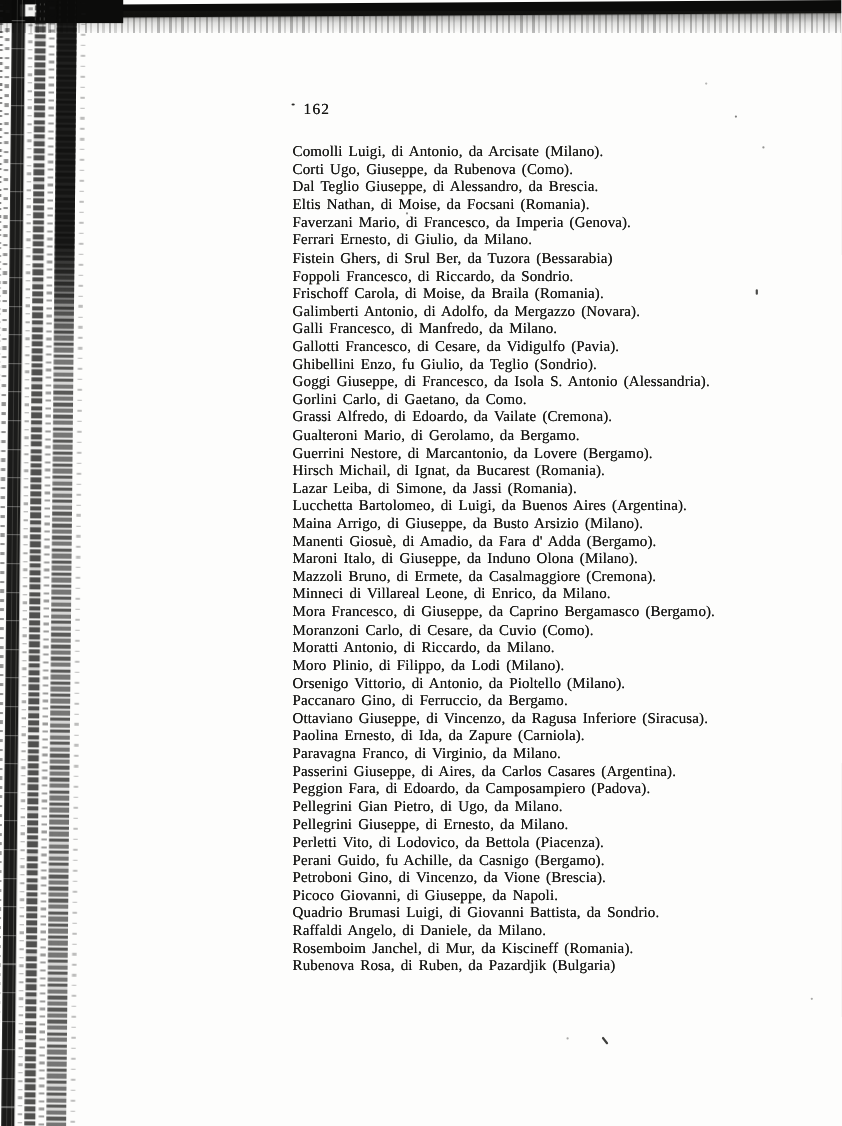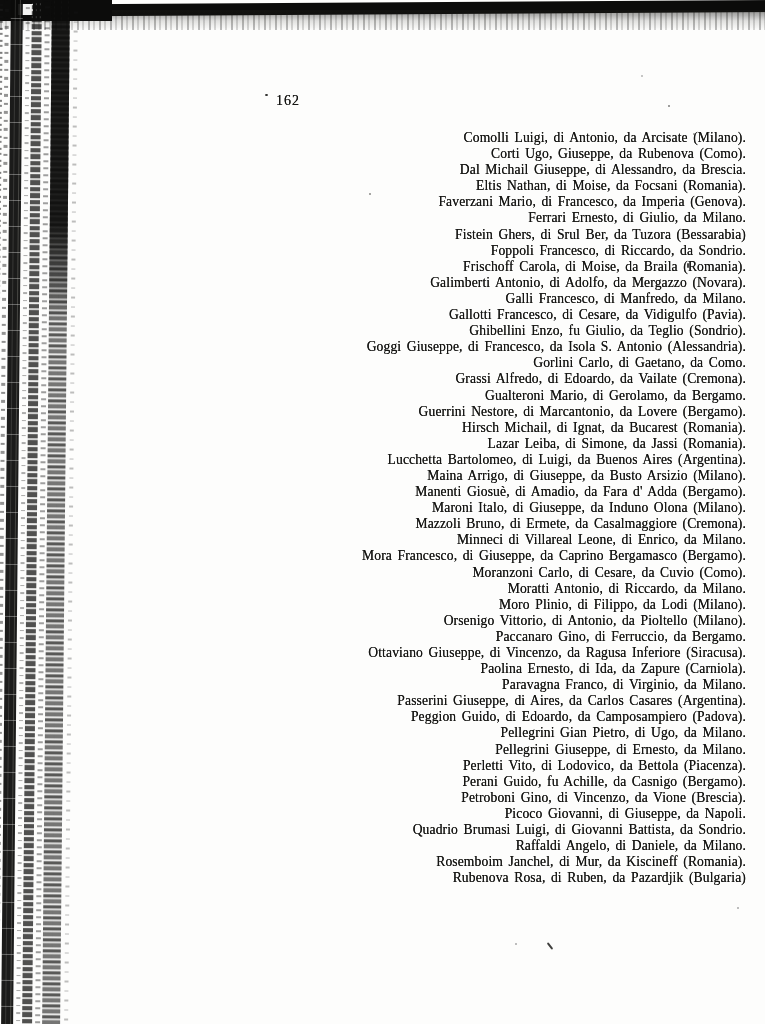--- a/index.html
+++ b/index.html
@@ -103,21 +103,20 @@
   .entry-list{
     position:absolute;left:266px;top:130px;width:480px;
   }
   .entry-line{
     font-size:13.6px;
     line-height:16.1px;
     white-space:nowrap;
     letter-spacing:0.12px;
     word-spacing:2px;
     text-shadow:0 0 0.5px rgba(10,10,8,.85);
-    text-align:right;
   }
 </style>
 </head>
 <body>
 
 <div class="scan-page">
 
   <div class="scan-top-edge">
     <div class="top-bar"></div>
     <div class="top-fade"></div>
@@ -146,21 +145,21 @@
   <div class="ink-speck speck-f"></div>
   <div class="ink-speck speck-g"></div>
   <div class="ink-speck speck-h"></div>
   <div class="ink-speck speck-i"></div>
 
   <div class="page-content">
     <div class="page-number">162</div>
     <div class="entry-list">
         <div class="entry-line">Comolli Luigi, di Antonio, da Arcisate (Milano).</div>
         <div class="entry-line">Corti Ugo, Giuseppe, da Rubenova (Como).</div>
-        <div class="entry-line">Dal Michail Giuseppe, di Alessandro, da Brescia.</div>
+        <div class="entry-line">Dal Teglio Giuseppe, di Alessandro, da Brescia.</div>
         <div class="entry-line">Eltis Nathan, di Moise, da Focsani (Romania).</div>
         <div class="entry-line">Faverzani Mario, di Francesco, da Imperia (Genova).</div>
         <div class="entry-line">Ferrari Ernesto, di Giulio, da Milano.</div>
         <div class="entry-line">Fistein Ghers, di Srul Ber, da Tuzora (Bessarabia)</div>
         <div class="entry-line">Foppoli Francesco, di Riccardo, da Sondrio.</div>
         <div class="entry-line">Frischoff Carola, di Moise, da Braila (Romania).</div>
         <div class="entry-line">Galimberti Antonio, di Adolfo, da Mergazzo (Novara).</div>
         <div class="entry-line">Galli Francesco, di Manfredo, da Milano.</div>
         <div class="entry-line">Gallotti Francesco, di Cesare, da Vidigulfo (Pavia).</div>
         <div class="entry-line">Ghibellini Enzo, fu Giulio, da Teglio (Sondrio).</div>
@@ -180,21 +179,21 @@
         <div class="entry-line">Mora Francesco, di Giuseppe, da Caprino Bergamasco (Bergamo).</div>
         <div class="entry-line">Moranzoni Carlo, di Cesare, da Cuvio (Como).</div>
         <div class="entry-line">Moratti Antonio, di Riccardo, da Milano.</div>
         <div class="entry-line">Moro Plinio, di Filippo, da Lodi (Milano).</div>
         <div class="entry-line">Orsenigo Vittorio, di Antonio, da Pioltello (Milano).</div>
         <div class="entry-line">Paccanaro Gino, di Ferruccio, da Bergamo.</div>
         <div class="entry-line">Ottaviano Giuseppe, di Vincenzo, da Ragusa Inferiore (Siracusa).</div>
         <div class="entry-line">Paolina Ernesto, di Ida, da Zapure (Carniola).</div>
         <div class="entry-line">Paravagna Franco, di Virginio, da Milano.</div>
         <div class="entry-line">Passerini Giuseppe, di Aires, da Carlos Casares (Argentina).</div>
-        <div class="entry-line">Peggion Guido, di Edoardo, da Camposampiero (Padova).</div>
+        <div class="entry-line">Peggion Fara, di Edoardo, da Camposampiero (Padova).</div>
         <div class="entry-line">Pellegrini Gian Pietro, di Ugo, da Milano.</div>
         <div class="entry-line">Pellegrini Giuseppe, di Ernesto, da Milano.</div>
         <div class="entry-line">Perletti Vito, di Lodovico, da Bettola (Piacenza).</div>
         <div class="entry-line">Perani Guido, fu Achille, da Casnigo (Bergamo).</div>
         <div class="entry-line">Petroboni Gino, di Vincenzo, da Vione (Brescia).</div>
         <div class="entry-line">Picoco Giovanni, di Giuseppe, da Napoli.</div>
         <div class="entry-line">Quadrio Brumasi Luigi, di Giovanni Battista, da Sondrio.</div>
         <div class="entry-line">Raffaldi Angelo, di Daniele, da Milano.</div>
         <div class="entry-line">Rosemboim Janchel, di Mur, da Kiscineff (Romania).</div>
         <div class="entry-line">Rubenova Rosa, di Ruben, da Pazardjik (Bulgaria)</div>

